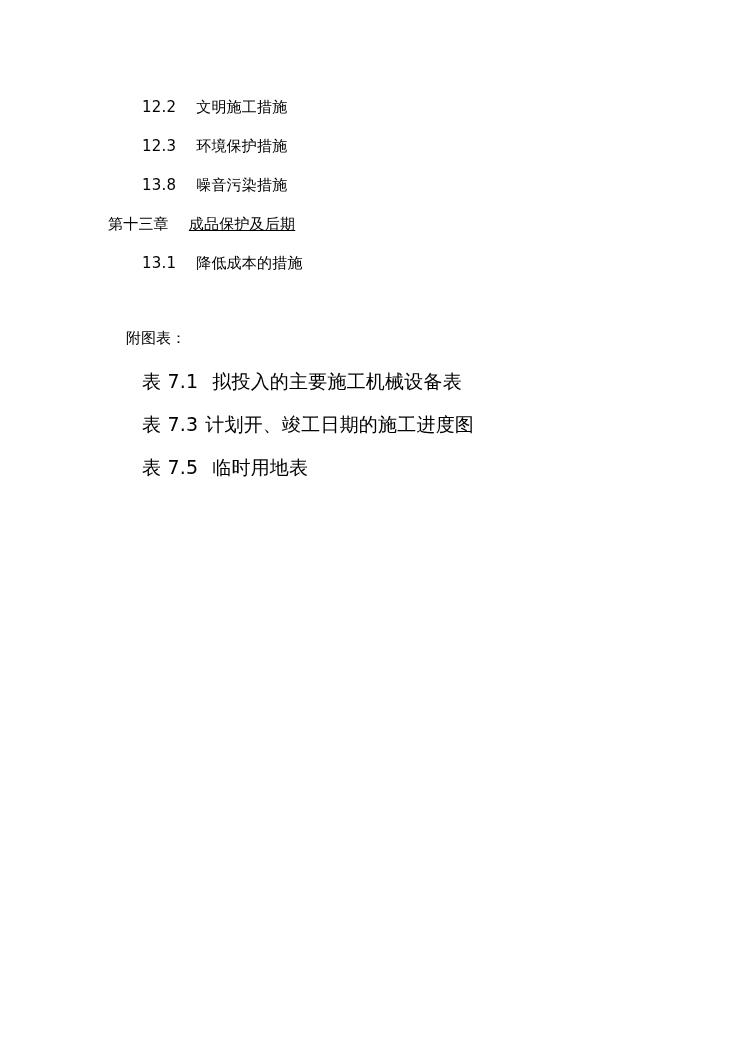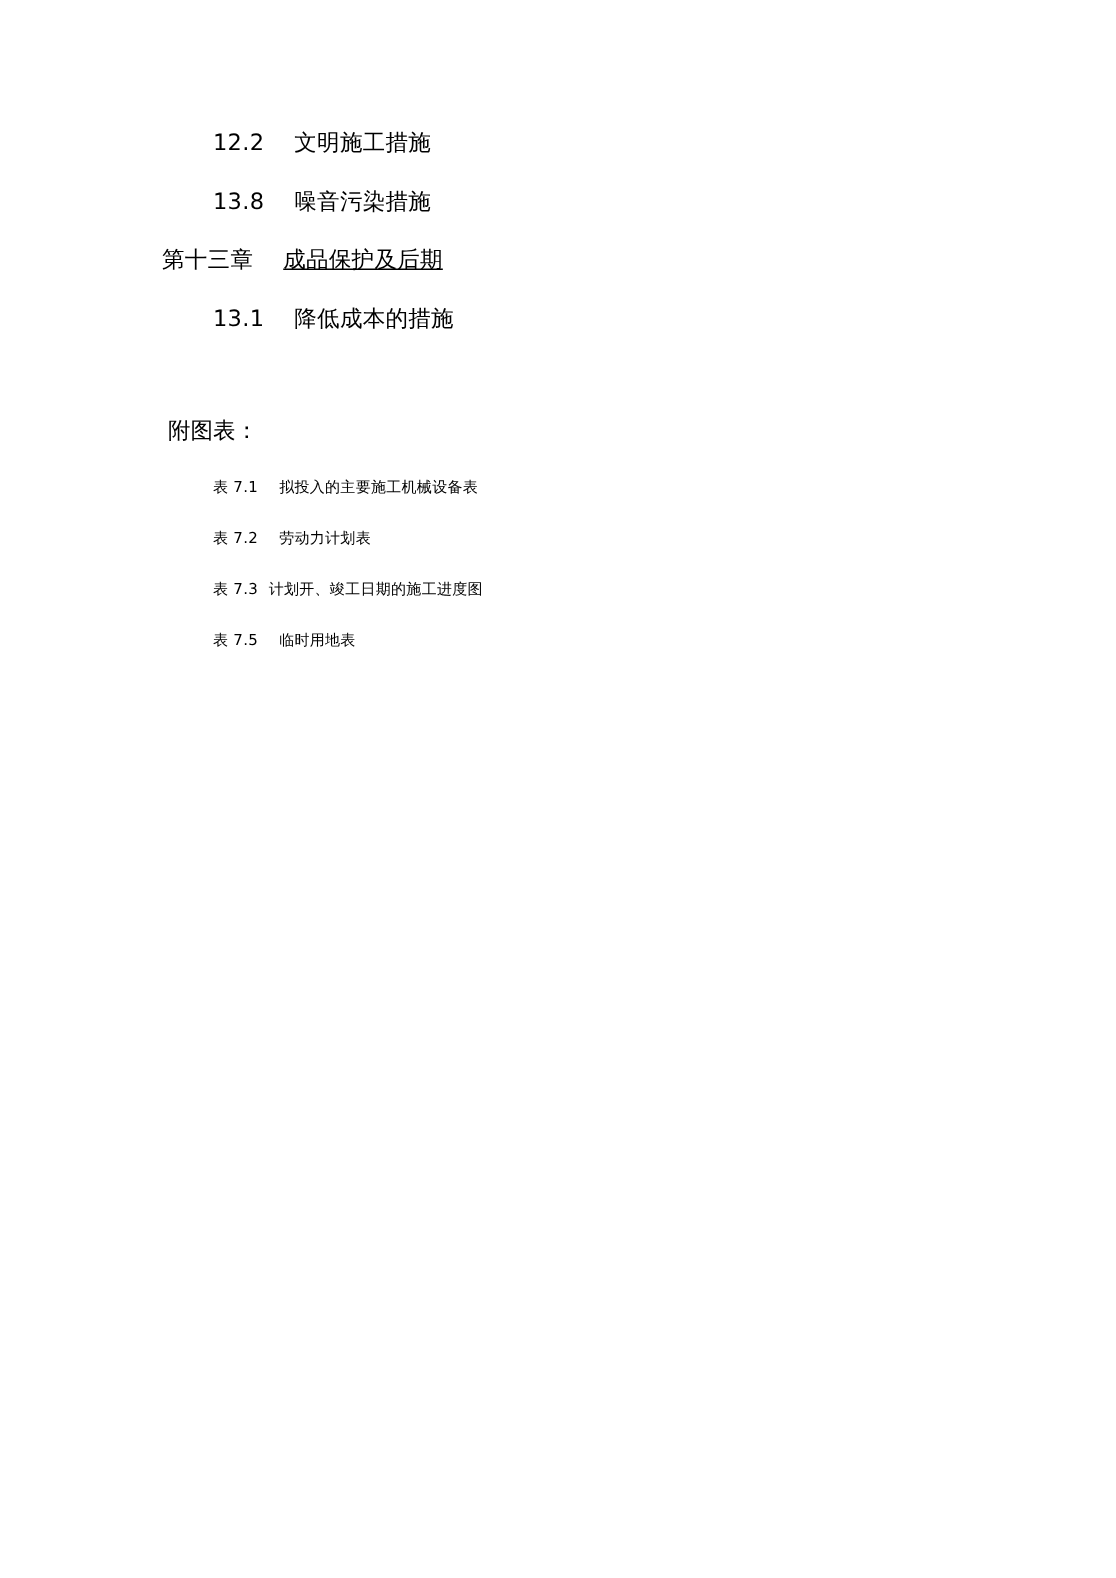--- a/index.html
+++ b/index.html
@@ -28,31 +28,32 @@
     left: 108px;
     top: 88px;
     width: 530px;
   }
   .toc-line {
     font-size: 15px;
     line-height: 1.0;
     margin-bottom: 24px;
     white-space: nowrap;
     letter-spacing: 0.2px;
+    margin-top: 12px;
   }
   .toc-line.level-1 {
     margin-left: 0;
     text-decoration: underline;
   }
   .toc-line.level-2 {
     margin-left: 34px;
   }
   .toc-line.level-attach {
     margin-left: 34px;
-    font-size: 10px;
+    font-size: 19px;
   }
   .num {
     display: inline-block;
   }
   .gap-sm {
     display: inline-block;
     width: 14px;
   }
   .gap-md {
     display: inline-block;
@@ -62,34 +63,37 @@
     display: inline-block;
     width: 7px;
   }
   .section-break {
     height: 36px;
   }
   .attach-header {
     font-size: 15px;
     line-height: 1.0;
     margin-bottom: 26px;
-    margin-left: 4px;
+    margin-left: 18px;
     white-space: nowrap;
   }
 </style>
 </head>
 <body>
 
 <div class="page">
   <div class="content">
 
     <div class="toc-line level-2">
       <span class="num">12.2</span><span class="gap-md"></span><span>文明施工措施</span>
     </div>
 
+    <div class="toc-line level-2">
+      <span class="num">12.3</span><span class="gap-md"></span><span>环境保护措施</span>
+    </div>
 
     <div class="toc-line level-2">
       <span class="num">13.8</span><span class="gap-md"></span><span>噪音污染措施</span>
     </div>
 
     <div class="toc-line level-1">
       <span class="num">第十三章</span><span class="gap-md"></span><span>成品保护及后期</span>
     </div>
 
     <div class="toc-line level-2">
@@ -99,23 +103,20 @@
 
 
     <div class="section-break"></div>
 
     <div class="attach-header">附图表：</div>
 
     <div class="toc-line level-attach">
       <span class="num">表 7.1</span><span class="gap-sm"></span><span>拟投入的主要施工机械设备表</span>
     </div>
 
-    <div class="toc-line level-attach">
-      <span class="num">表 7.2</span><span class="gap-sm"></span><span>劳动力计划表</span>
-    </div>
 
     <div class="toc-line level-attach">
       <span class="num">表 7.3</span><span class="gap-xs"></span><span>计划开、竣工日期的施工进度图</span>
     </div>
 
 
     <div class="toc-line level-attach">
       <span class="num">表 7.5</span><span class="gap-sm"></span><span>临时用地表</span>
     </div>
 

